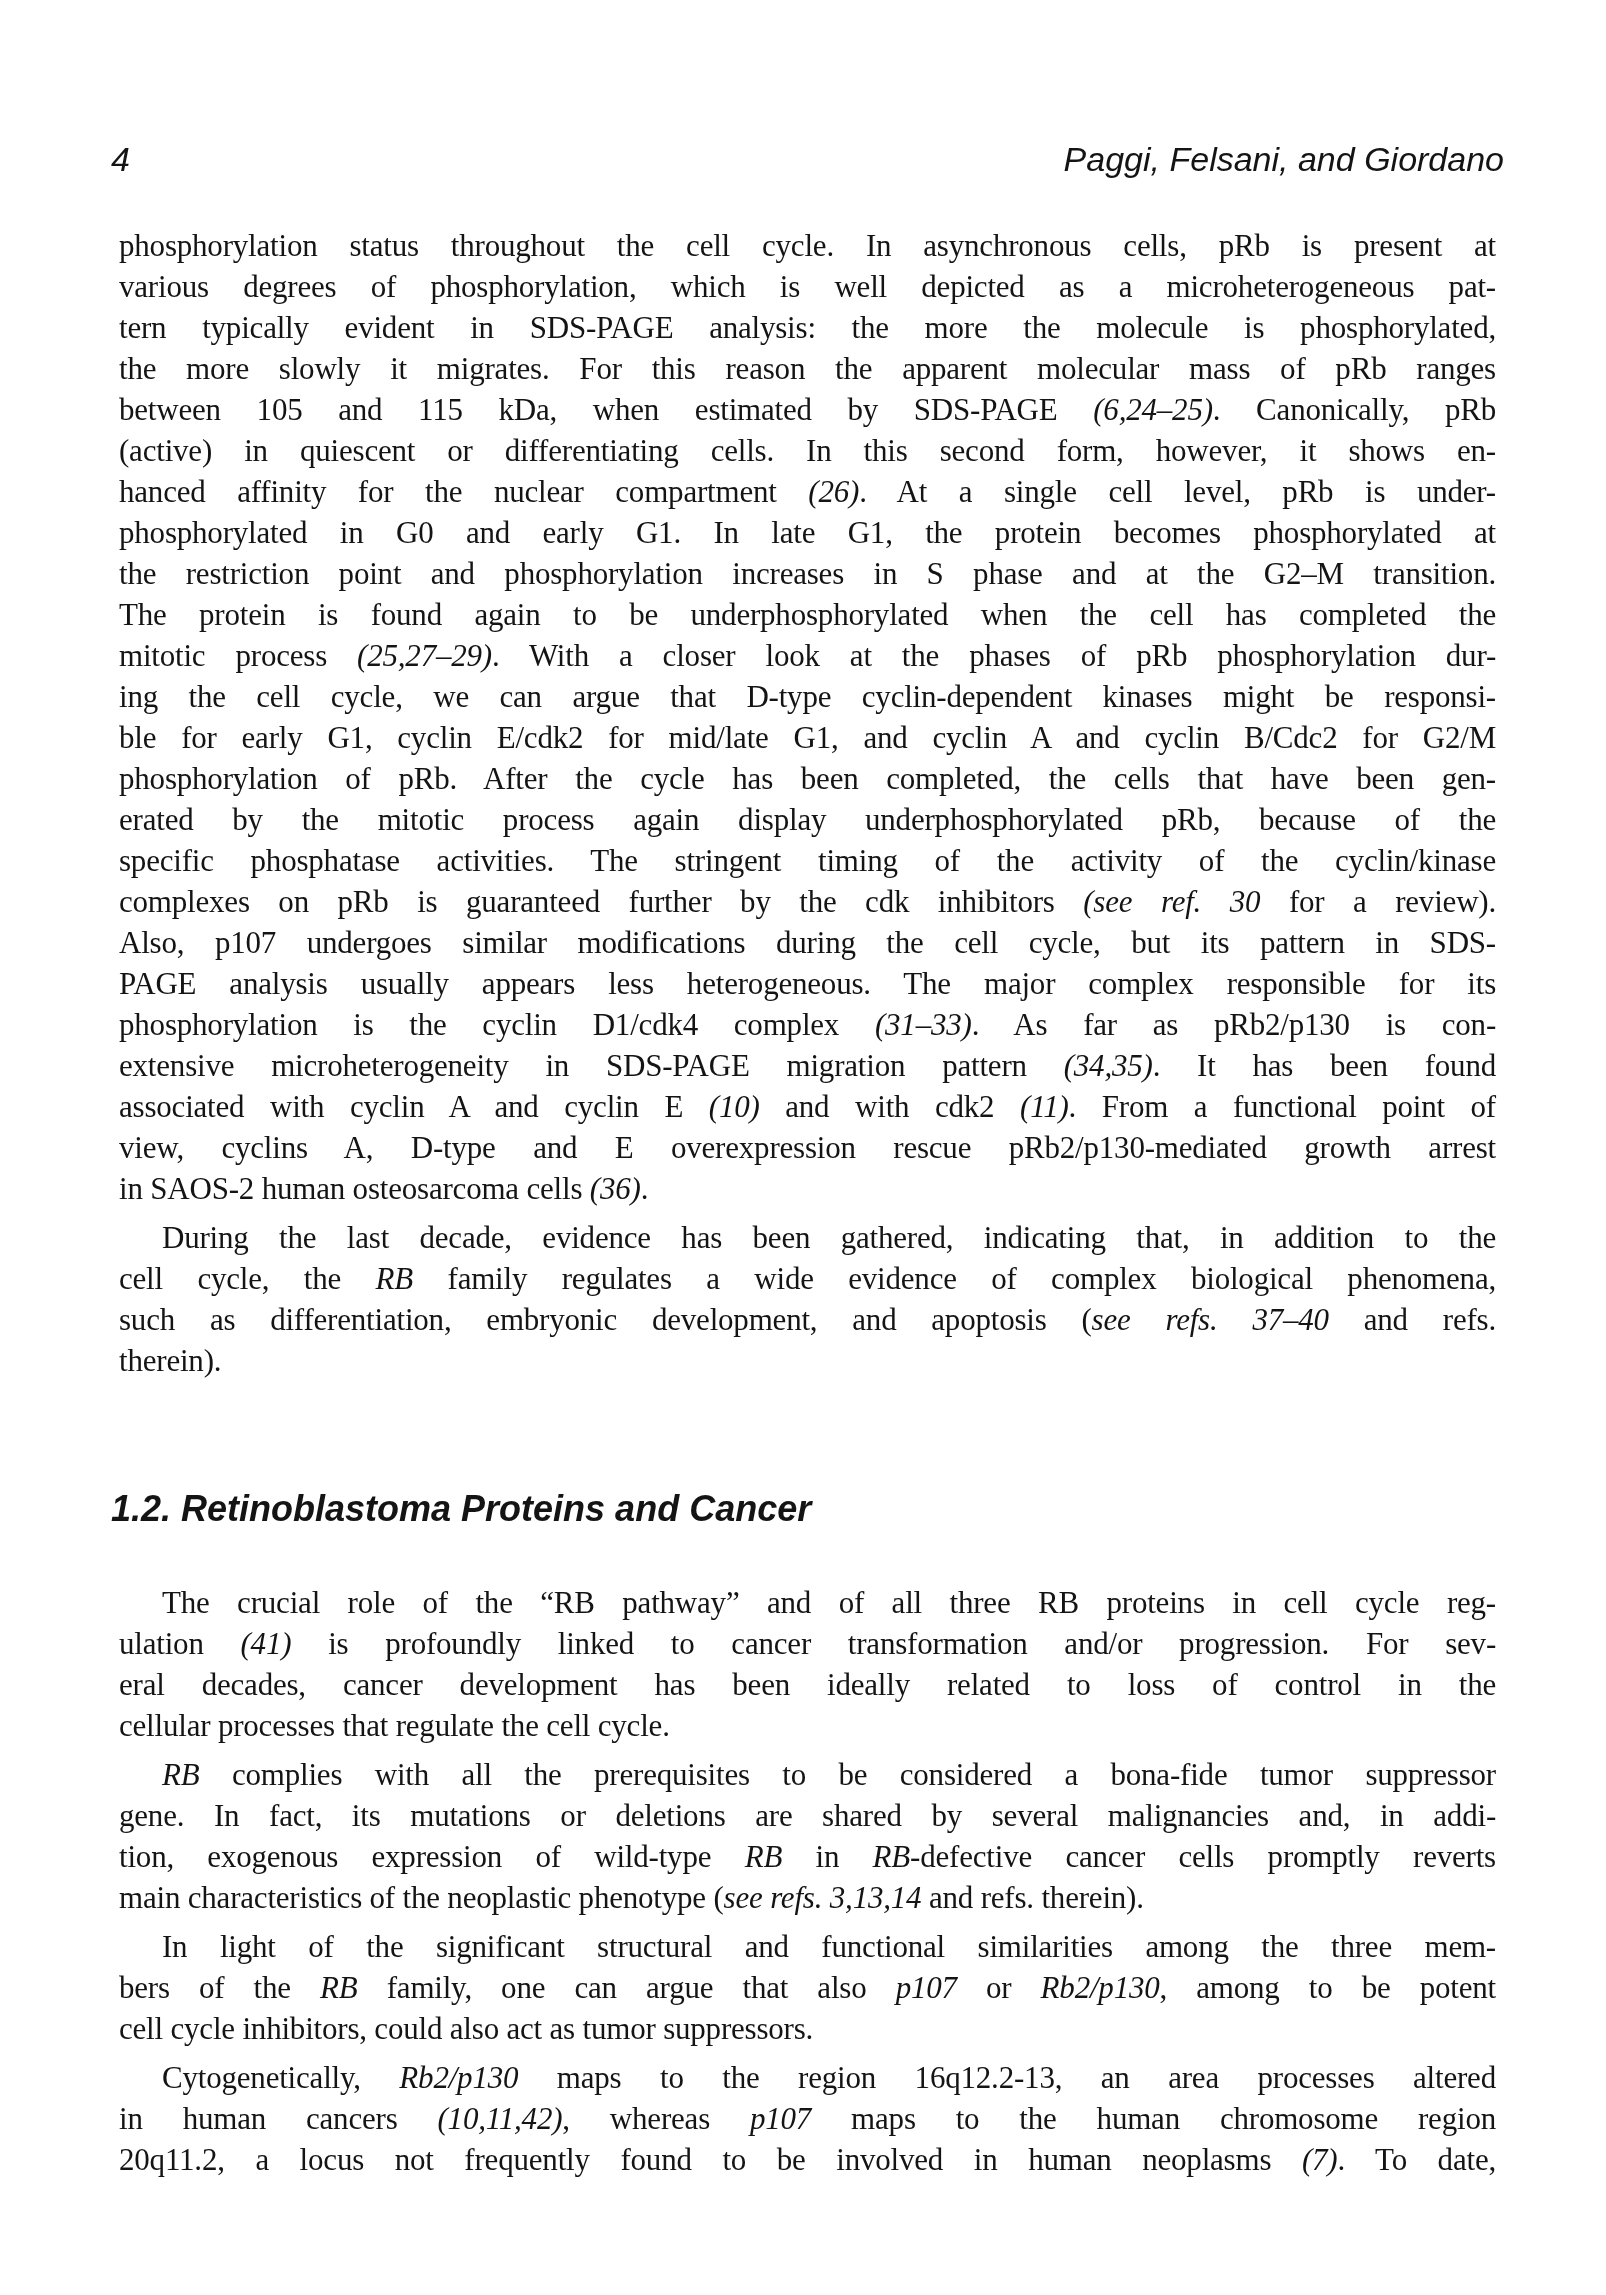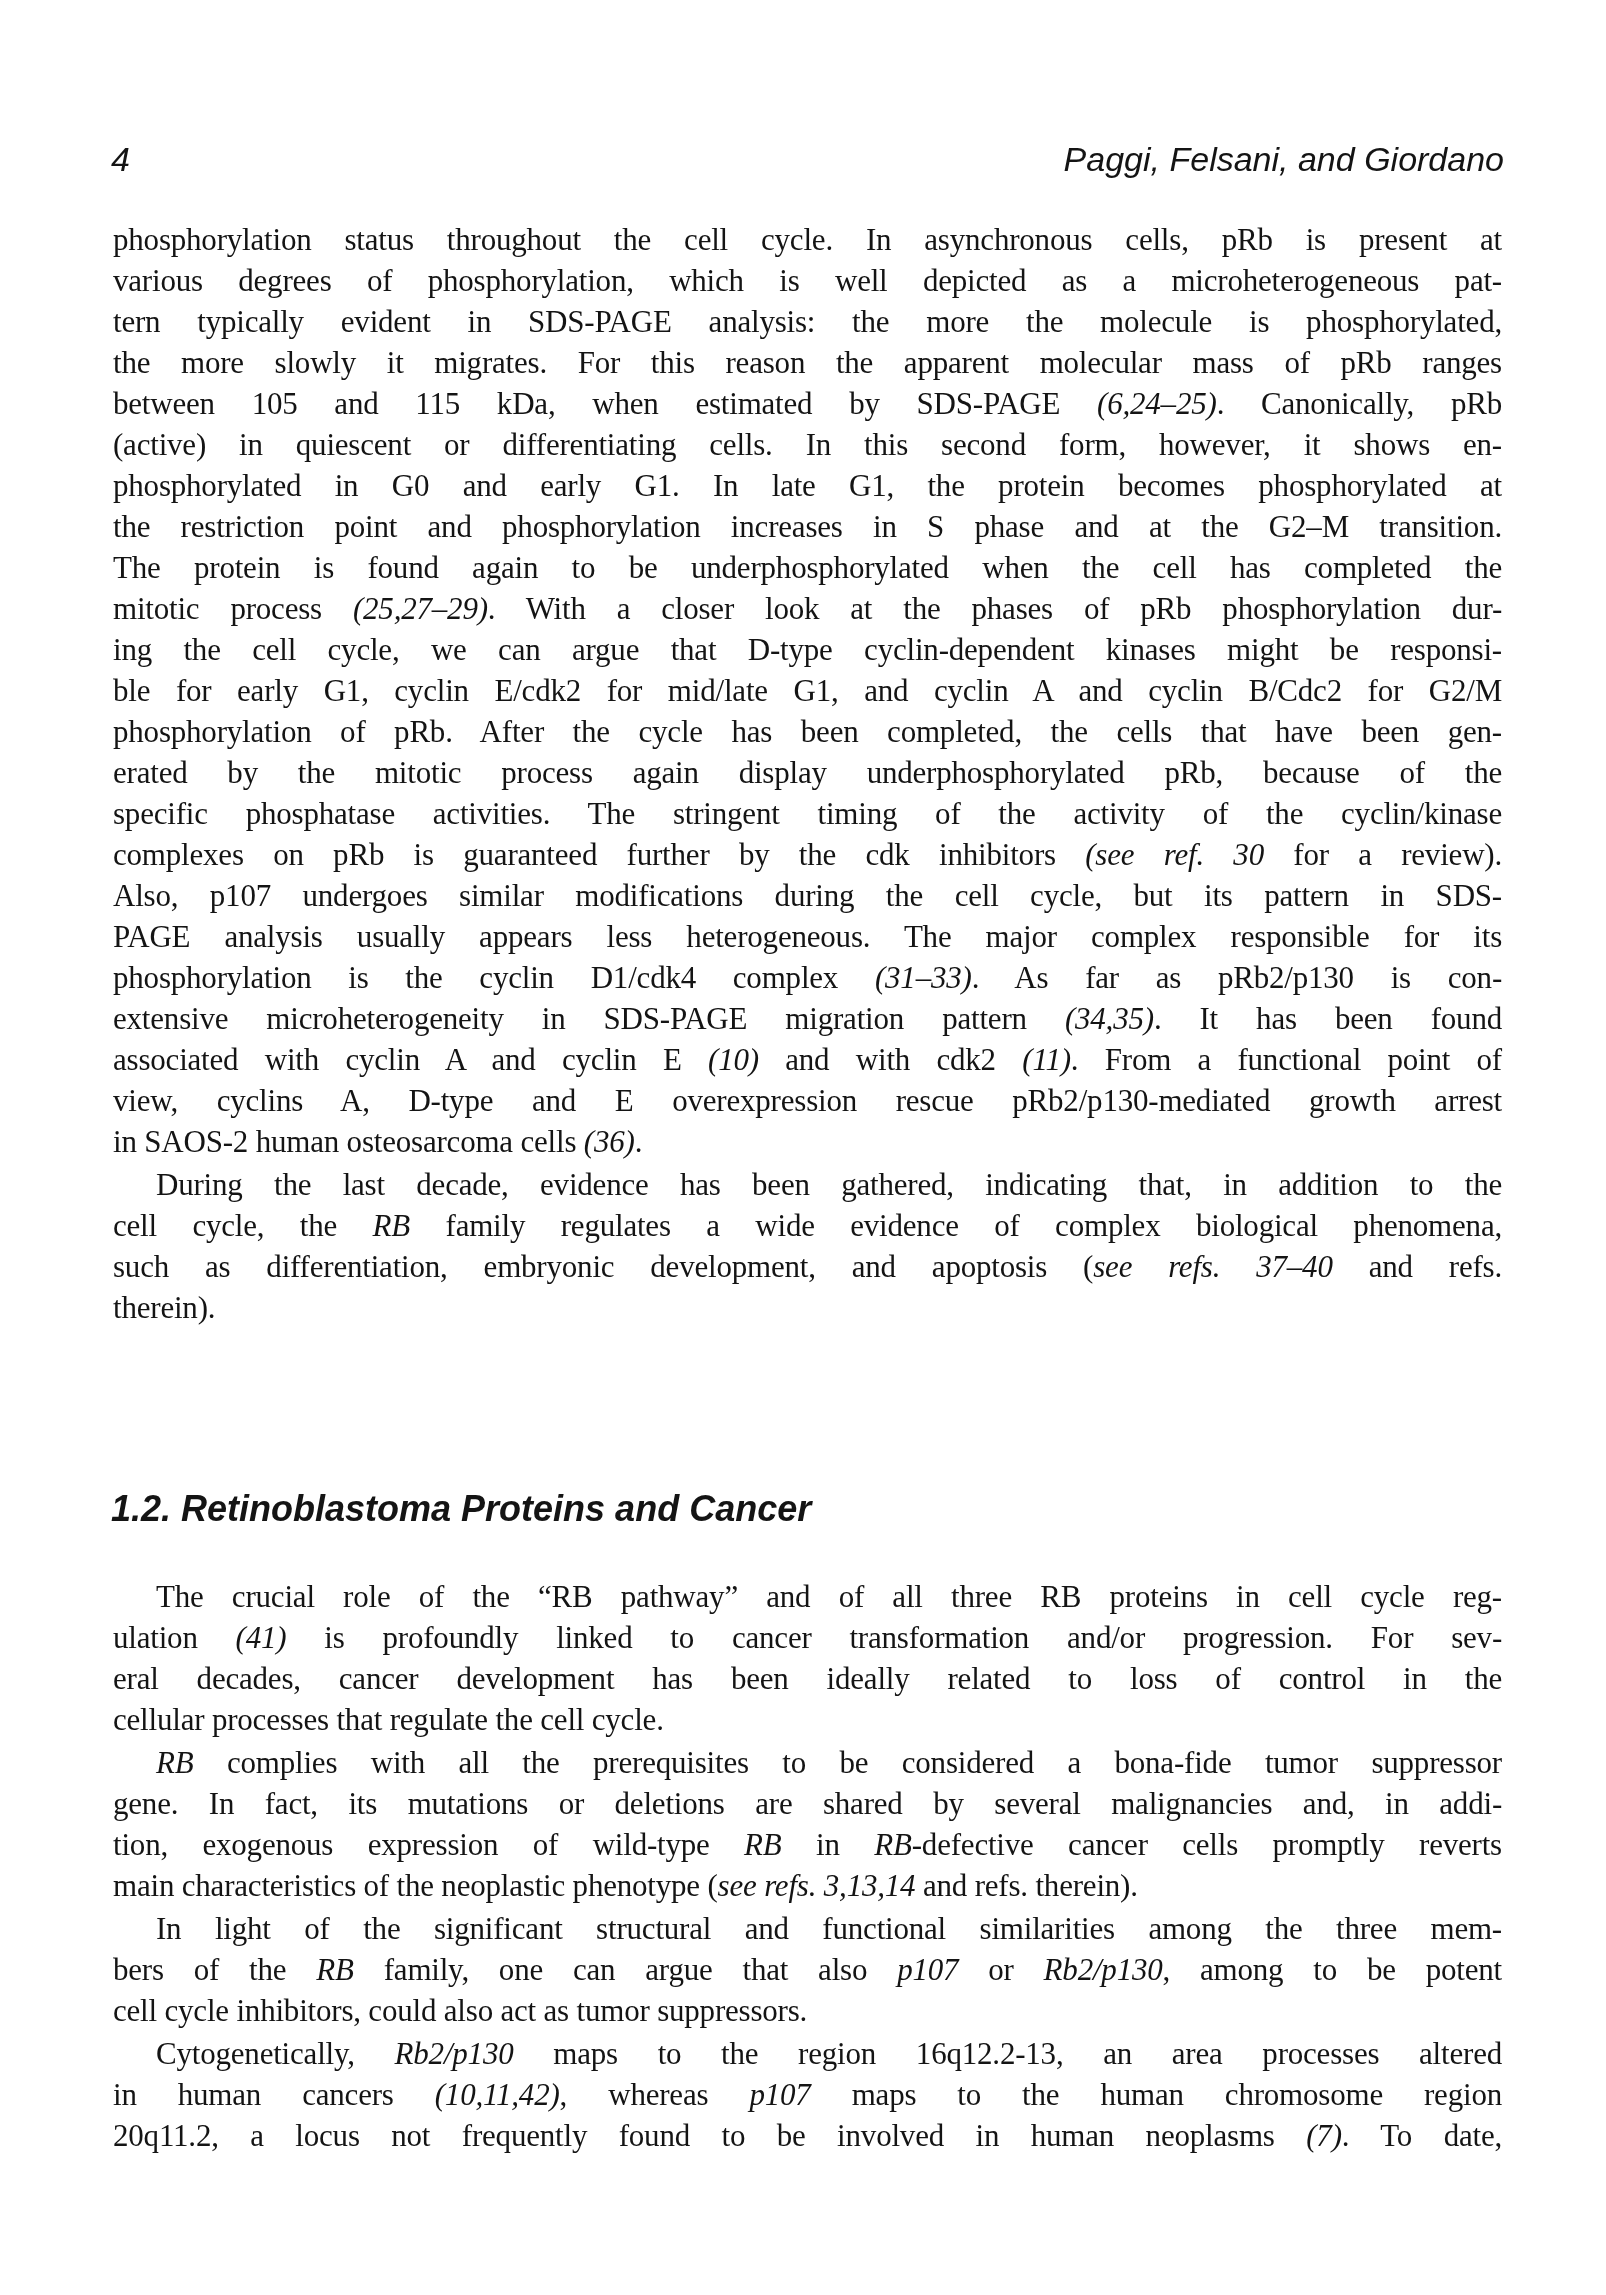--- a/index.html
+++ b/index.html
@@ -30,21 +30,21 @@
     font-size: 34px;
     line-height: 38px;
   }
   .body-block {
     position: absolute;
     left: 111px;
     width: 1393px;
   }
   .body-block-1 { top: 217px; }
   .body-block-2 { top: 1574px; }
-  .para { margin: 2px; }
+  .para { margin: 8px; }
   .line {
     font-size: 31px;
     line-height: 41px;
     height: 41px;
     letter-spacing: -0.2px;
     white-space: normal;
     overflow: visible;
   }
   .jl {
     text-align: justify;
@@ -76,20 +76,21 @@
   </div>
 
   <div class="body-block body-block-1">
       <div class="para">
         <div class="line jl"><span>phosphorylation status throughout the cell cycle. In asynchronous cells, pRb is present at</span></div>
         <div class="line jl"><span>various degrees of phosphorylation, which is well depicted as a microheterogeneous pat-</span></div>
         <div class="line jl"><span>tern typically evident in SDS-PAGE analysis: the more the molecule is phosphorylated,</span></div>
         <div class="line jl"><span>the more slowly it migrates. For this reason the apparent molecular mass of pRb ranges</span></div>
         <div class="line jl"><span>between 105 and 115 kDa, when estimated by SDS-PAGE </span><span class="bit">(6,24–25)</span><span>. Canonically, pRb</span></div>
         <div class="line jl"><span>(active) in quiescent or differentiating cells. In this second form, however, it shows en-</span></div>
+        <div class="line jl"><span>hanced affinity for the nuclear compartment </span><span class="bit">(26)</span><span>. At a single cell level, pRb is under-</span></div>
         <div class="line jl"><span>phosphorylated in G0 and early G1. In late G1, the protein becomes phosphorylated at</span></div>
         <div class="line jl"><span>the restriction point and phosphorylation increases in S phase and at the G2–M transition.</span></div>
         <div class="line jl"><span>The protein is found again to be underphosphorylated when the cell has completed the</span></div>
         <div class="line jl"><span>mitotic process </span><span class="bit">(25,27–29)</span><span>. With a closer look at the phases of pRb phosphorylation dur-</span></div>
         <div class="line jl"><span>ing the cell cycle, we can argue that D-type cyclin-dependent kinases might be responsi-</span></div>
         <div class="line jl"><span>ble for early G1, cyclin E/cdk2 for mid/late G1, and cyclin A and cyclin B/Cdc2 for G2/M</span></div>
         <div class="line jl"><span>phosphorylation of pRb. After the cycle has been completed, the cells that have been gen-</span></div>
         <div class="line jl"><span>erated by the mitotic process again display underphosphorylated pRb, because of the</span></div>
         <div class="line jl"><span>specific phosphatase activities. The stringent timing of the activity of the cyclin/kinase</span></div>
         <div class="line jl"><span>complexes on pRb is guaranteed further by the cdk inhibitors </span><span class="it">(see </span><span class="bit">ref. 30</span><span> for a review).</span></div>

